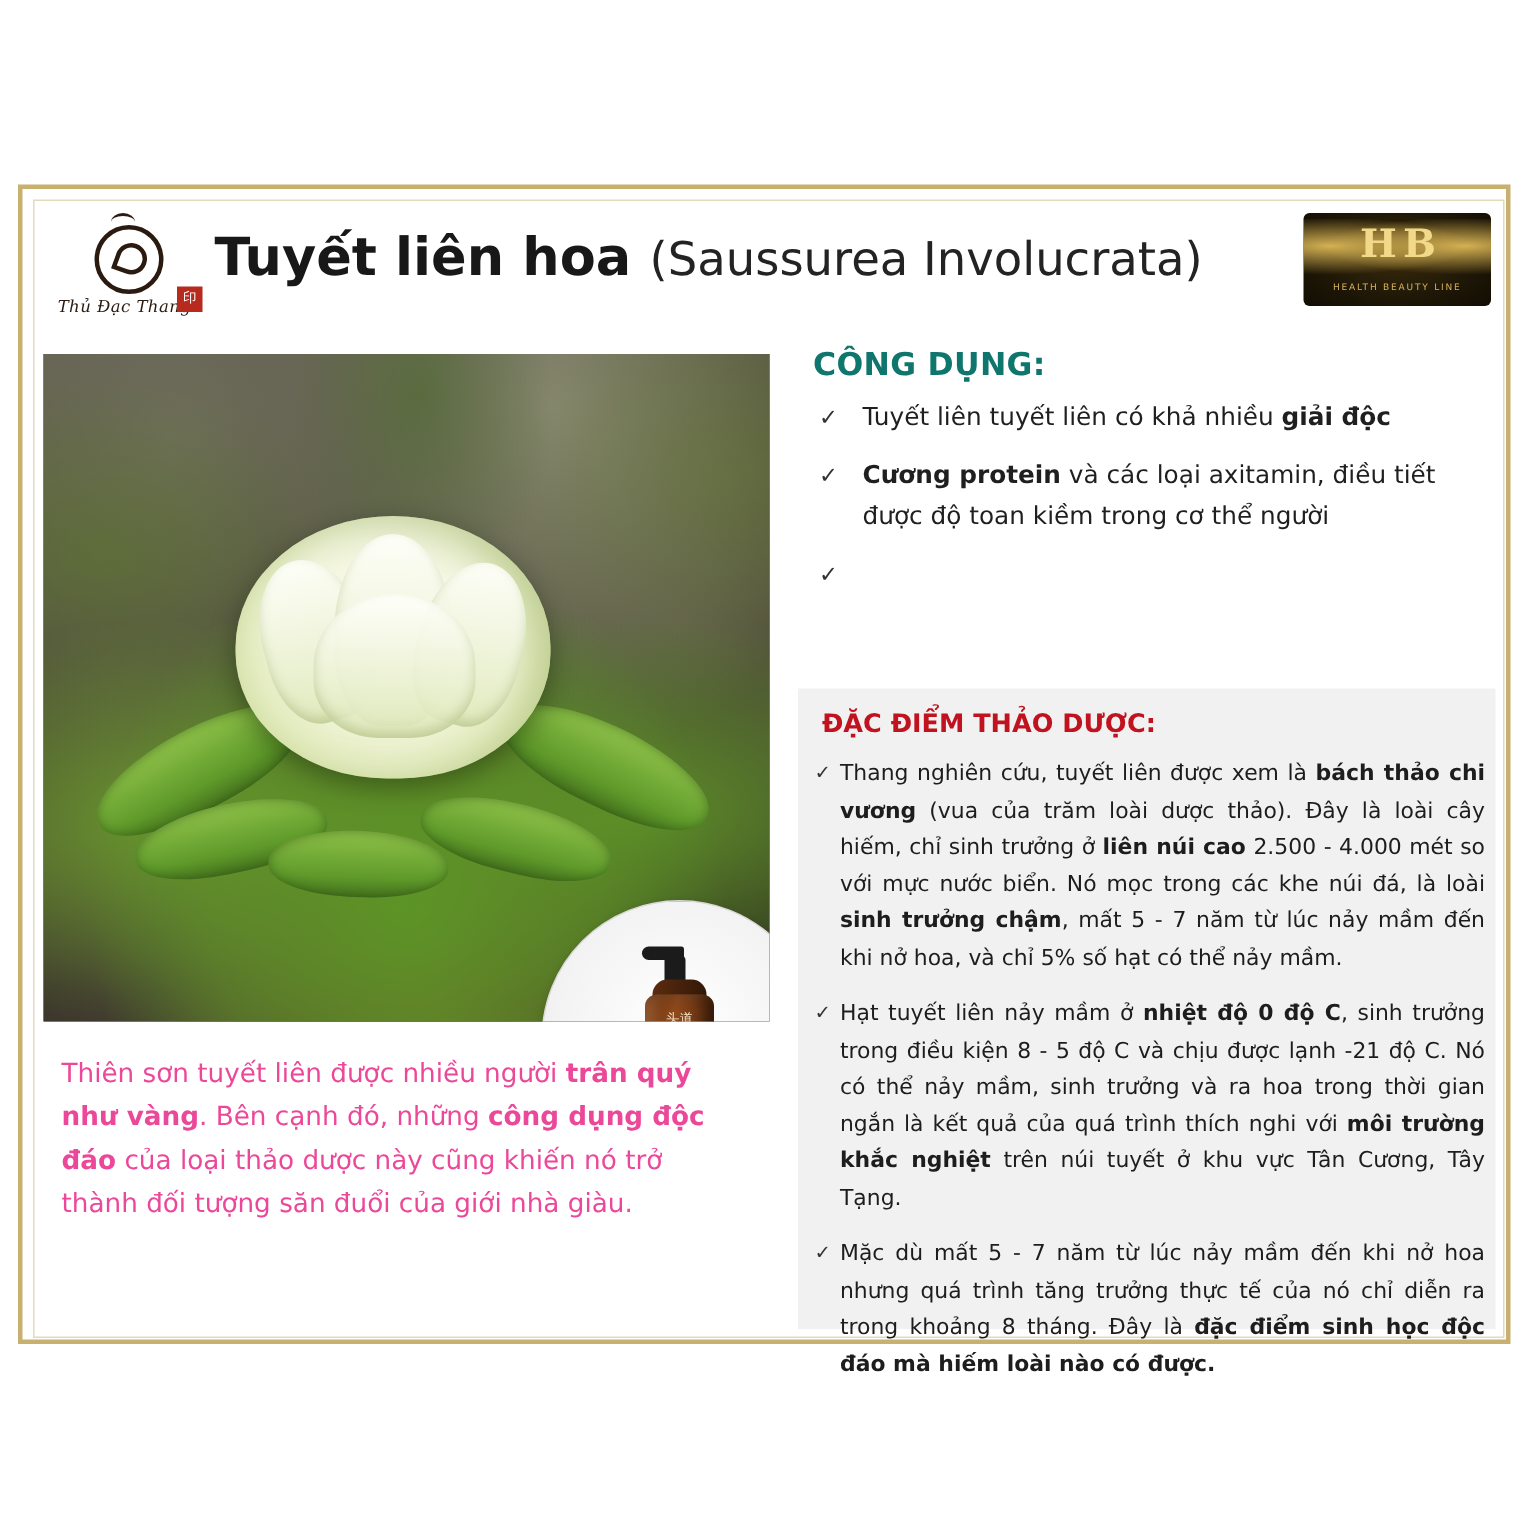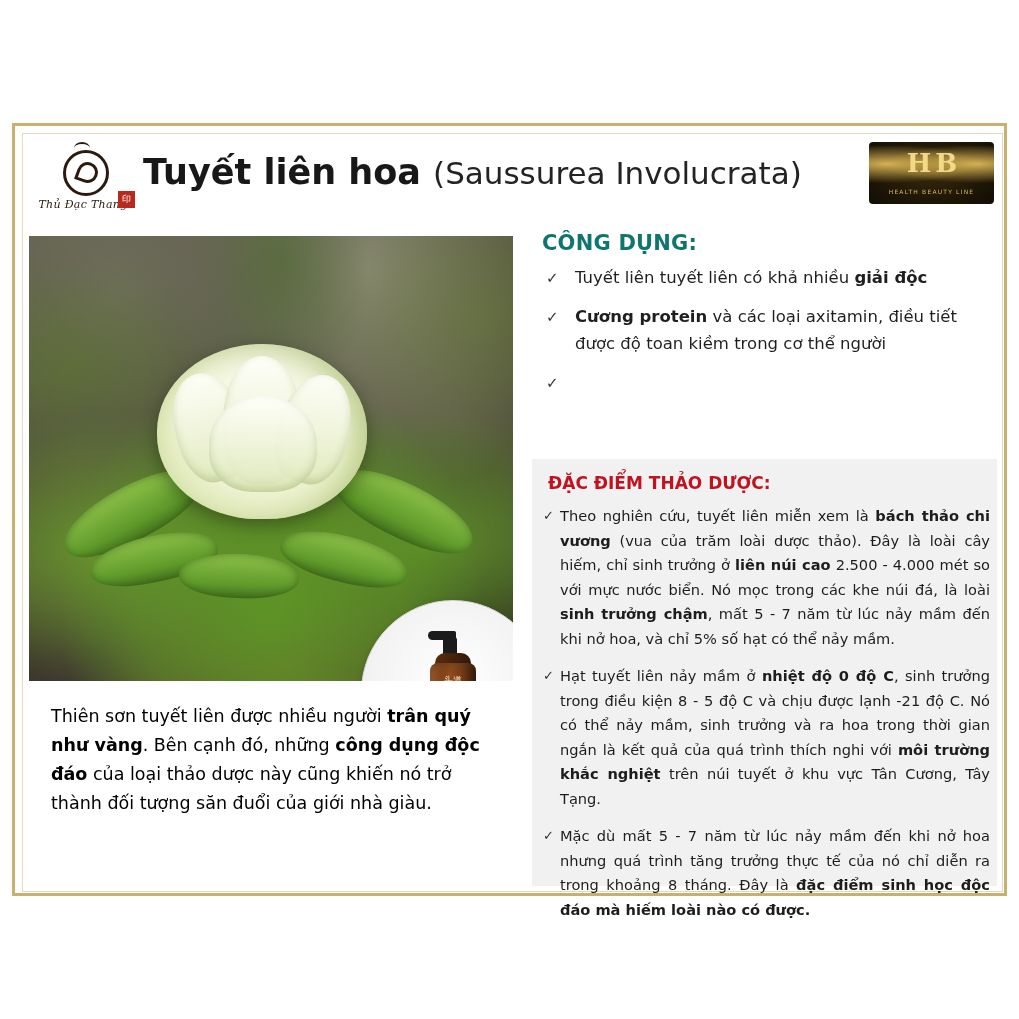--- a/index.html
+++ b/index.html
@@ -267,26 +267,26 @@
     width: 22px;
     text-align: center;
     font-size: 9px;
     line-height: 10px;
     color: #f2e3c8;
     font-family: "DejaVu Serif", "Liberation Serif", serif;
   }
 
   .left-caption {
     position: absolute;
-    left: 36px;
+    left: 26px;
     top: 576px;
     width: 455px;
     font-size: 17.5px;
     line-height: 29px;
-    color: #000000;
+    color: #ec4899;
   }
   .left-caption b { font-weight: bold; }
 
   
   .sec-uses-title {
     position: absolute;
     left: 527px;
     top: 105px;
     font-size: 21px;
     font-weight: bold;
@@ -429,21 +429,21 @@
         <span class="tick">✓</span>
         <b></b><span></span>
       </div>
     </div>
 
     <div class="sec-traits">
       <div class="sec-traits-title">ĐẶC ĐIỂM THẢO DƯỢC:</div>
       <div class="traits-list">
         <div class="trait-item">
           <span class="tick">✓</span>
-          <span>Theo nghiên cứu, tuyết liên miễn xem là </span><b>bách thảo chi vương</b><span> (vua của trăm loài dược thảo). Đây là loài cây hiếm, chỉ sinh trưởng ở </span><b>liên núi cao</b><span> 2.500 - 4.000 mét so với mực nước biển. Nó mọc trong các khe núi đá, là loài </span><b>sinh trưởng chậm</b><span>, mất 5 - 7 năm từ lúc nảy mầm đến khi nở hoa, và chỉ 5% số hạt có thể nảy mầm.</span>
+          <span>Thang nghiên cứu, tuyết liên được xem là </span><b>bách thảo chi vương</b><span> (vua của trăm loài dược thảo). Đây là loài cây hiếm, chỉ sinh trưởng ở </span><b>liên núi cao</b><span> 2.500 - 4.000 mét so với mực nước biển. Nó mọc trong các khe núi đá, là loài </span><b>sinh trưởng chậm</b><span>, mất 5 - 7 năm từ lúc nảy mầm đến khi nở hoa, và chỉ 5% số hạt có thể nảy mầm.</span>
         </div>
         <div class="trait-item">
           <span class="tick">✓</span>
           <span>Hạt tuyết liên nảy mầm ở </span><b>nhiệt độ 0 độ C</b><span>, sinh trưởng trong điều kiện 8 - 5 độ C và chịu được lạnh -21 độ C. Nó có thể nảy mầm, sinh trưởng và ra hoa trong thời gian ngắn là kết quả của quá trình thích nghi với </span><b>môi trường khắc nghiệt</b><span> trên núi tuyết ở khu vực Tân Cương, Tây Tạng.</span>
         </div>
         <div class="trait-item">
           <span class="tick">✓</span>
           <span>Mặc dù mất 5 - 7 năm từ lúc nảy mầm đến khi nở hoa nhưng quá trình tăng trưởng thực tế của nó chỉ diễn ra trong khoảng 8 tháng. Đây là </span><b>đặc điểm sinh học độc đáo mà hiếm loài nào có được.</b>
         </div>
       </div>

